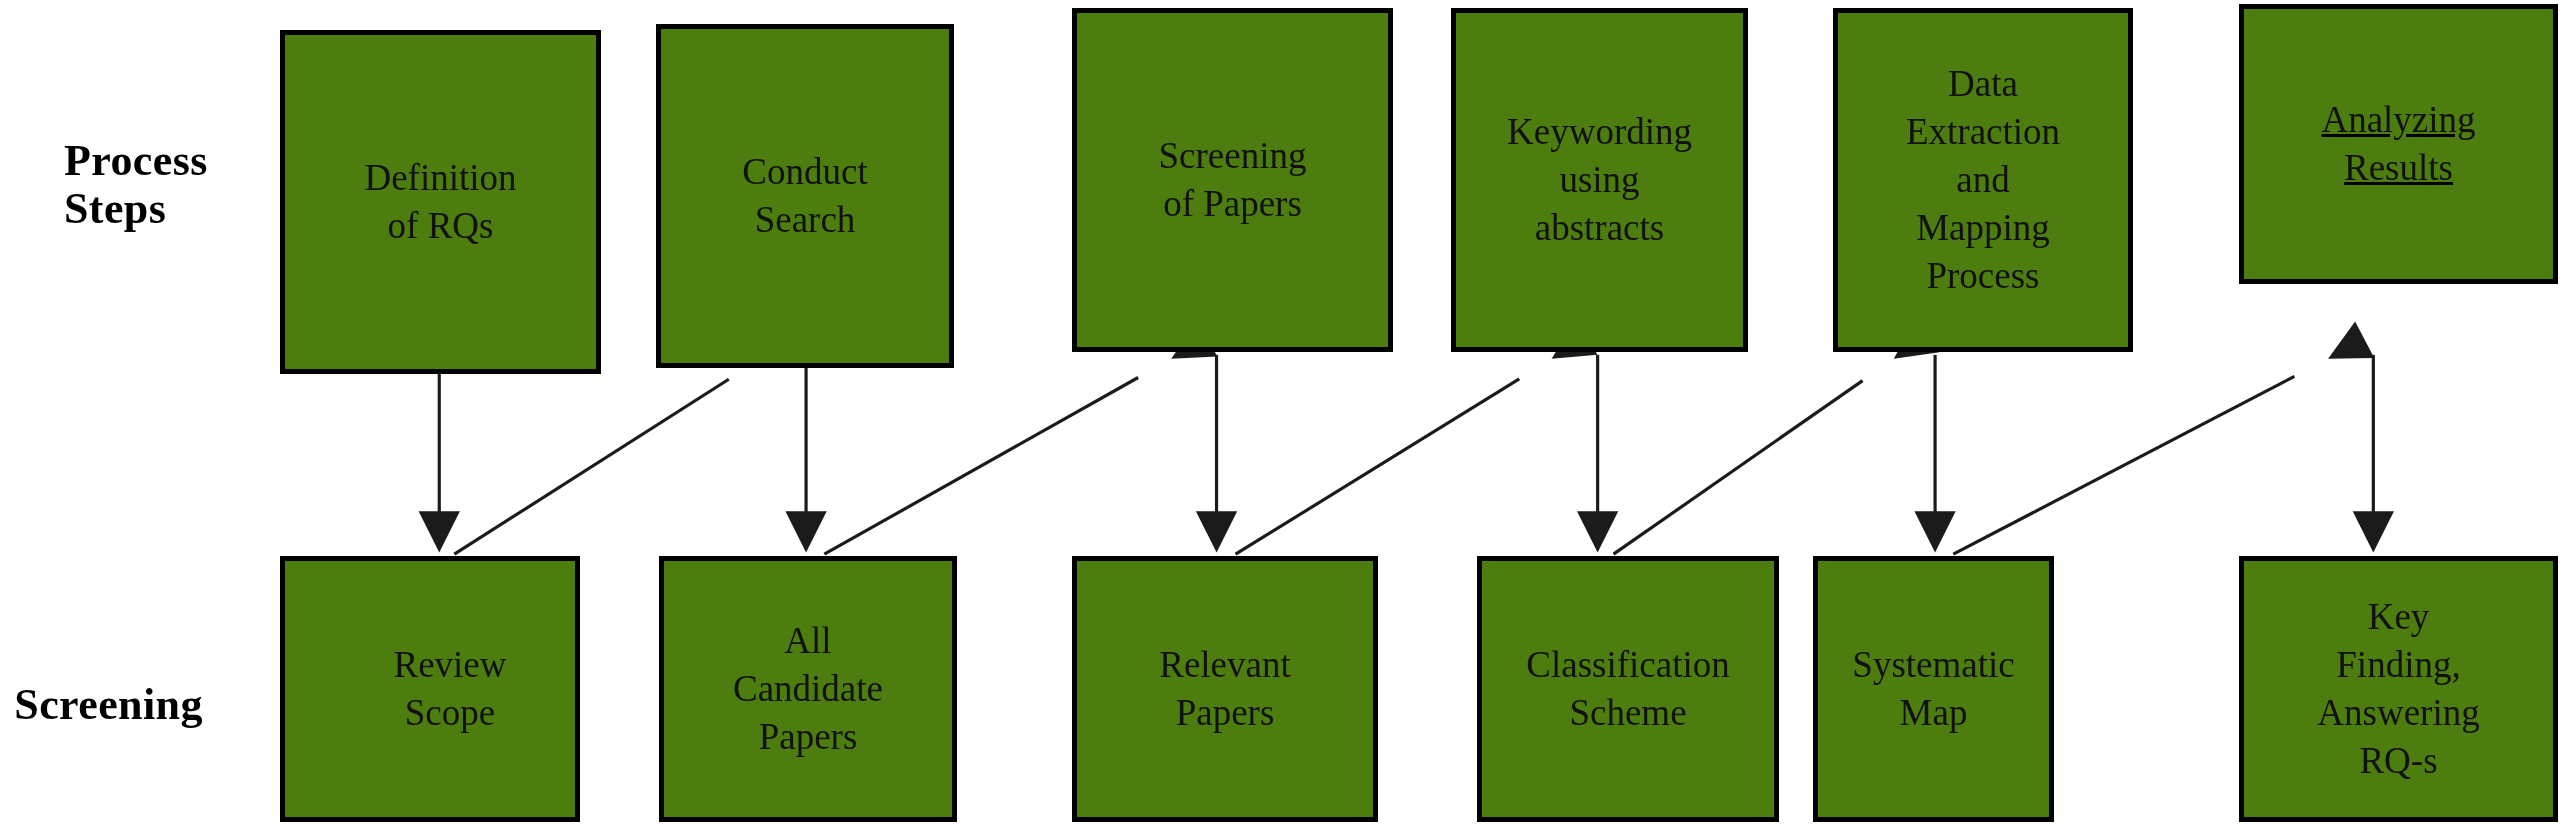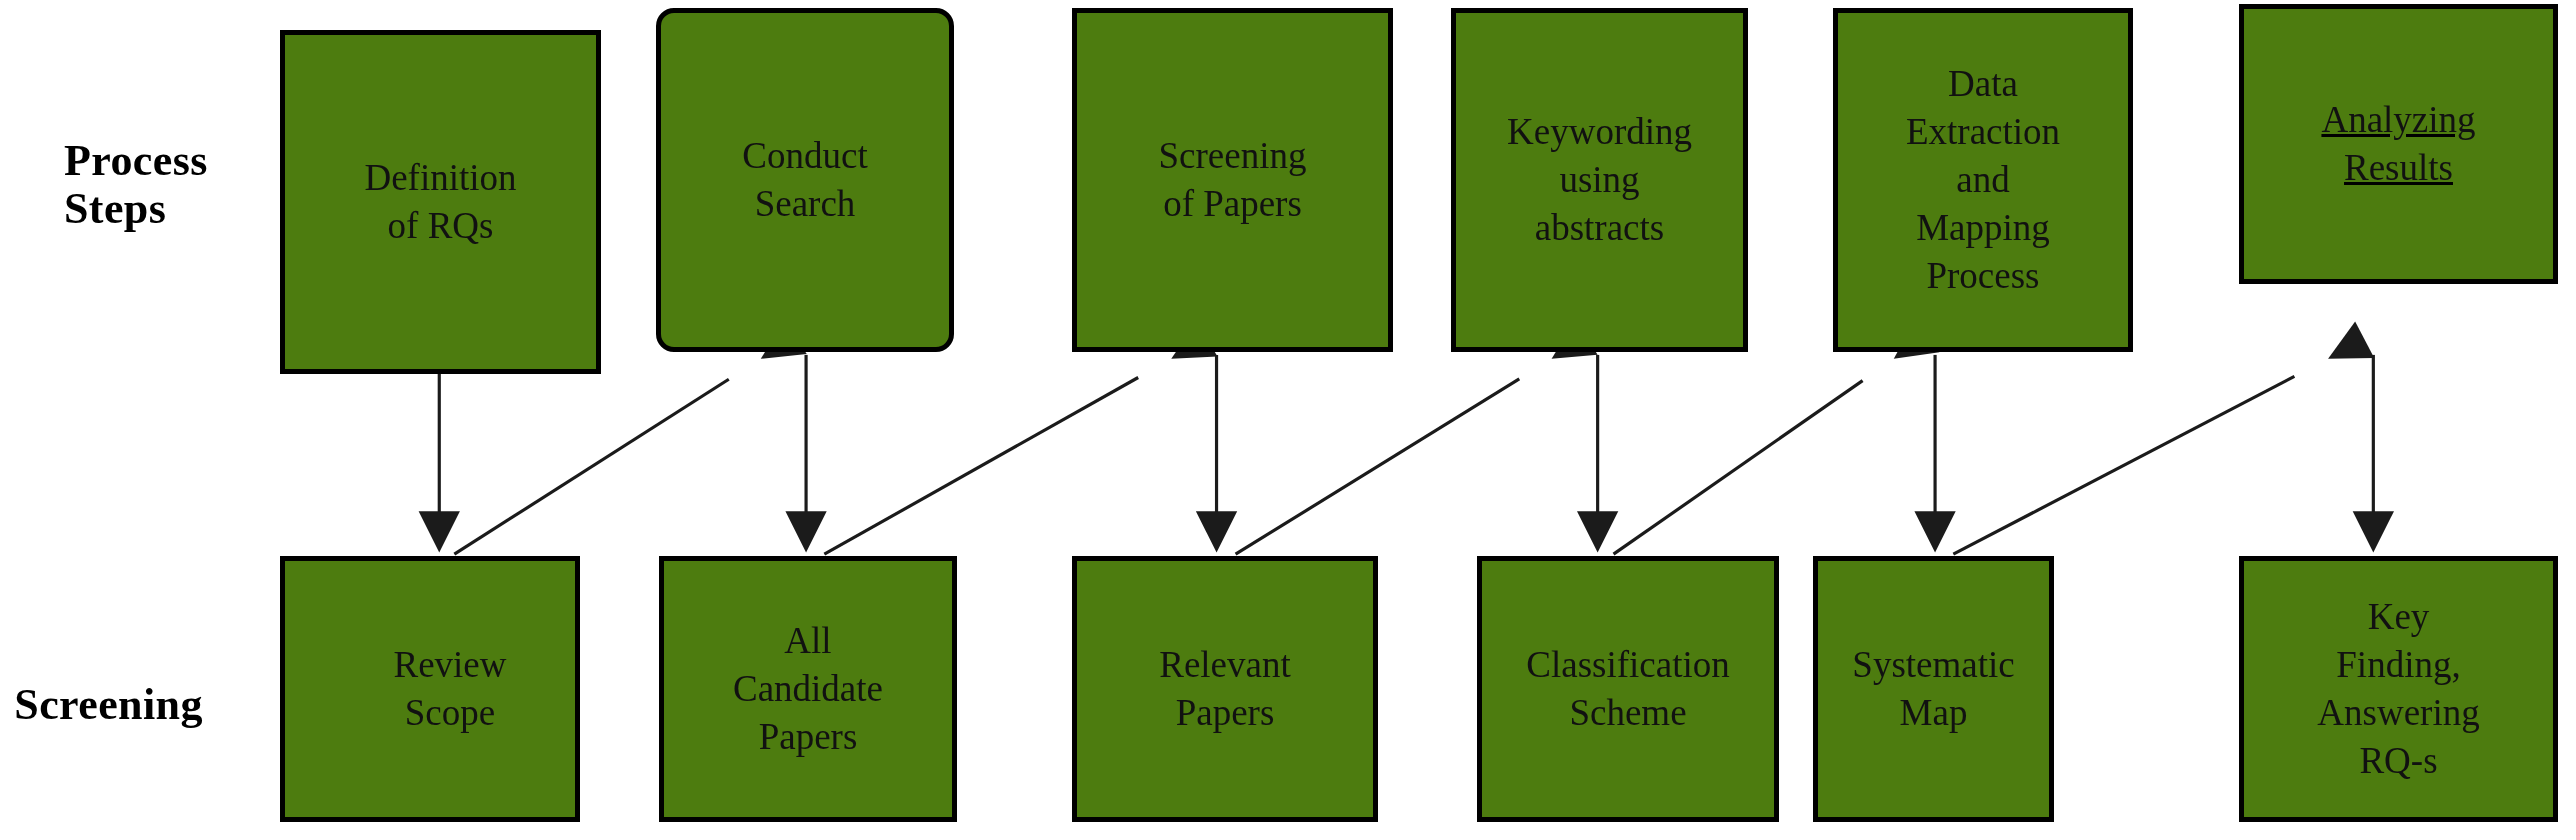--- a/index.html
+++ b/index.html
@@ -49,21 +49,21 @@
   </svg>
 
   <div class="rowlabel" id="lbl-0" style="left: 64px; top: 137px;">Process
 Steps</div>
   <div class="rowlabel" id="lbl-1" style="left: 14.3px; top: 681px;">Screening</div>
 
   <div class="node" id="n-0-0" style="left: 280px; top: 8px; width: 321px; height: 344px; margin-top: 22px;">
     <span class="txt">Definition
 of RQs</span>
   </div>
-  <div class="node" id="n-0-1" style="left: 656px; top: 8px; width: 298px; height: 344px; border-radius: 18px;">
+  <div class="node" id="n-0-1" style="left: 656px; top: 24px; width: 298px; height: 344px;">
     <span class="txt">Conduct
 Search</span>
   </div>
   <div class="node" id="n-0-2" style="left: 1072px; top: 8px; width: 321px; height: 344px;">
     <span class="txt">Screening
 of Papers</span>
   </div>
   <div class="node" id="n-0-3" style="left: 1451px; top: 8px; width: 297px; height: 344px;">
     <span class="txt">Keywording
 using

